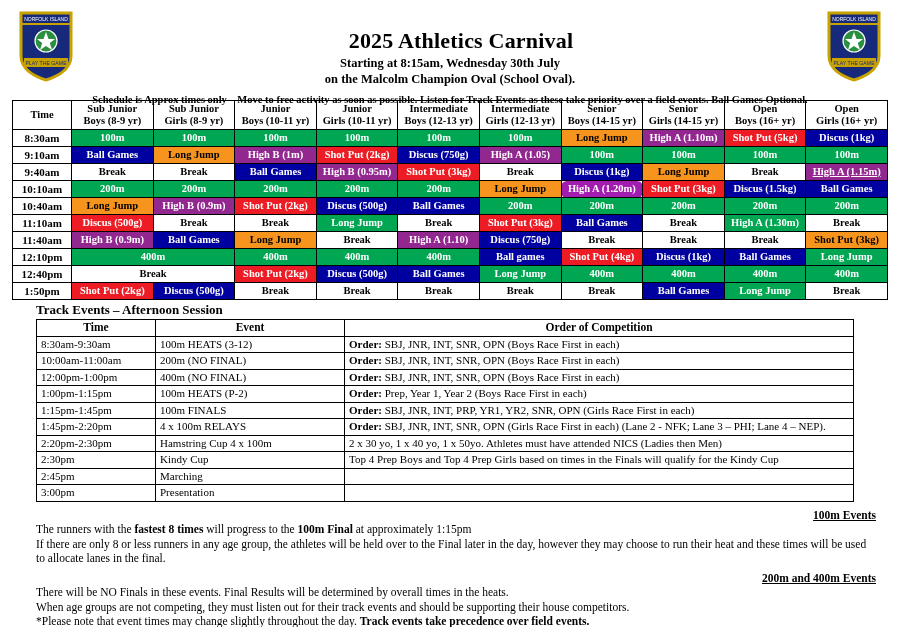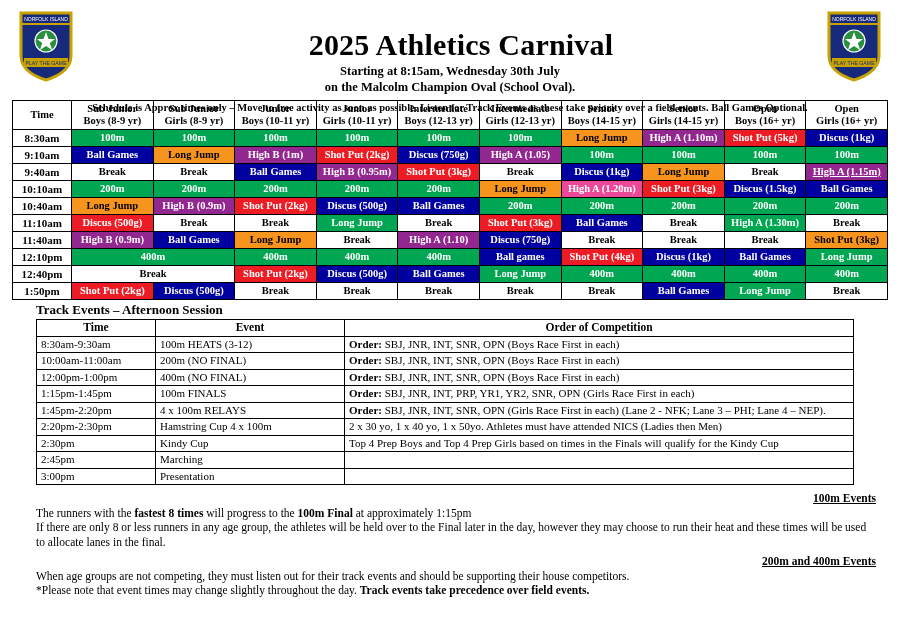--- a/index.html
+++ b/index.html
@@ -12,21 +12,21 @@
   }
   .page{position:relative;width:900px;height:627px;padding:0;box-sizing:border-box;}
 
   
   .header{position:relative;height:96px;}
   .crest{position:absolute;top:10px;width:56px;height:72px;}
   .crest.left{left:18px;}
   .crest.right{right:18px;}
   .crest svg{display:block;}
   .title{
-    text-align:center;font-size:30px;font-weight:bold;padding-top:28px;letter-spacing:.2px;margin-left:22px;
+    text-align:center;font-size:22px;font-weight:bold;padding-top:28px;letter-spacing:.2px;margin-left:22px;
   }
   .subtitle{text-align:center;font-size:12.5px;font-weight:bold;line-height:1.25;margin-top:2px;}
   .notice{text-align:center;font-size:10.5px;font-weight:bold;margin-top:7px;}
 
   
   table{border-collapse:collapse;}
   .sched{margin:4px auto 0 auto;width:876px;table-layout:fixed;}
   .sched th,.sched td{
     border:1px solid #000;
     font-size:10.5px;
@@ -161,21 +161,21 @@
           <td style="background: rgb(146, 39, 143); color: rgb(255, 255, 255); text-decoration: underline;">High A (1.15m)</td>
         </tr>
         <tr>
           <td class="time">10:10am</td>
           <td style="background: rgb(0, 166, 81); color: rgb(255, 255, 255);">200m</td>
           <td style="background: rgb(0, 166, 81); color: rgb(255, 255, 255);">200m</td>
           <td style="background: rgb(0, 166, 81); color: rgb(255, 255, 255);">200m</td>
           <td style="background: rgb(0, 166, 81); color: rgb(255, 255, 255);">200m</td>
           <td style="background: rgb(0, 166, 81); color: rgb(255, 255, 255);">200m</td>
           <td style="background: rgb(247, 148, 30); color: rgb(0, 0, 0);">Long Jump</td>
-          <td style="background: #ec4899; color: rgb(255, 255, 255);">High A (1.20m)</td>
+          <td style="background: #a21caf; color: rgb(255, 255, 255); border-radius: 6px;">High A (1.20m)</td>
           <td style="background: rgb(237, 28, 36); color: rgb(255, 255, 255);">Shot Put (3kg)</td>
           <td style="background: rgb(0, 0, 160); color: rgb(255, 255, 255);">Discus (1.5kg)</td>
           <td style="background: rgb(0, 0, 160); color: rgb(255, 255, 255);">Ball Games</td>
         </tr>
         <tr>
           <td class="time">10:40am</td>
           <td style="background: rgb(247, 148, 30); color: rgb(0, 0, 0);">Long Jump</td>
           <td style="background: rgb(146, 39, 143); color: rgb(255, 255, 255);">High B (0.9m)</td>
           <td style="background: rgb(237, 28, 36); color: rgb(255, 255, 255);">Shot Put (2kg)</td>
           <td style="background: rgb(0, 0, 160); color: rgb(255, 255, 255);">Discus (500g)</td>
@@ -271,20 +271,25 @@
           <td class="c w-time">10:00am-11:00am</td>
           <td class="w-event">200m (NO FINAL)</td>
           <td><b>Order:</b> SBJ, JNR, INT, SNR, OPN (Boys Race First in each)</td>
         </tr>
         <tr>
           <td class="c w-time">12:00pm-1:00pm</td>
           <td class="w-event">400m (NO FINAL)</td>
           <td><b>Order:</b> SBJ, JNR, INT, SNR, OPN (Boys Race First in each)</td>
         </tr>
         <tr>
+          <td class="c w-time">1:00pm-1:15pm</td>
+          <td class="w-event">100m HEATS (P-2)</td>
+          <td><b>Order:</b> Prep, Year 1, Year 2 (Boys Race First in each)</td>
+        </tr>
+        <tr>
           <td class="c w-time">1:15pm-1:45pm</td>
           <td class="w-event">100m FINALS</td>
           <td><b>Order:</b> SBJ, JNR, INT, PRP, YR1, YR2, SNR, OPN (Girls Race First in each)</td>
         </tr>
         <tr>
           <td class="c w-time">1:45pm-2:20pm</td>
           <td class="w-event">4 x 100m RELAYS</td>
           <td><b>Order:</b> SBJ, JNR, INT, SNR, OPN (Girls Race First in each) (Lane 2 - NFK; Lane 3 – PHI; Lane 4 – NEP).</td>
         </tr>
         <tr>
@@ -308,17 +313,18 @@
           <td></td>
         </tr>
       </tbody>
   </table>
 
   <div class="notes">
     <div class="h">100m Events</div>
     <p><span>The runners with the </span><b>fastest 8 times</b><span> will progress to the </span><b>100m Final</b><span> at approximately 1:15pm</span></p>
     <p>If there are only 8 or less runners in any age group, the athletes will be held over to the Final later in the day, however they may choose to run their heat and these times will be used to allocate lanes in the final.</p>
     <div class="h sp">200m and 400m Events</div>
+    <p>There will be NO Finals in these events. Final Results will be determined by overall times in the heats.</p>
     <p>When age groups are not competing, they must listen out for their track events and should be supporting their house competitors.</p>
     <p><span>*Please note that event times may change slightly throughout the day.  </span><b>Track events take precedence over field events.</b></p>
   </div>
 
 </div>
 
 </body></html>

